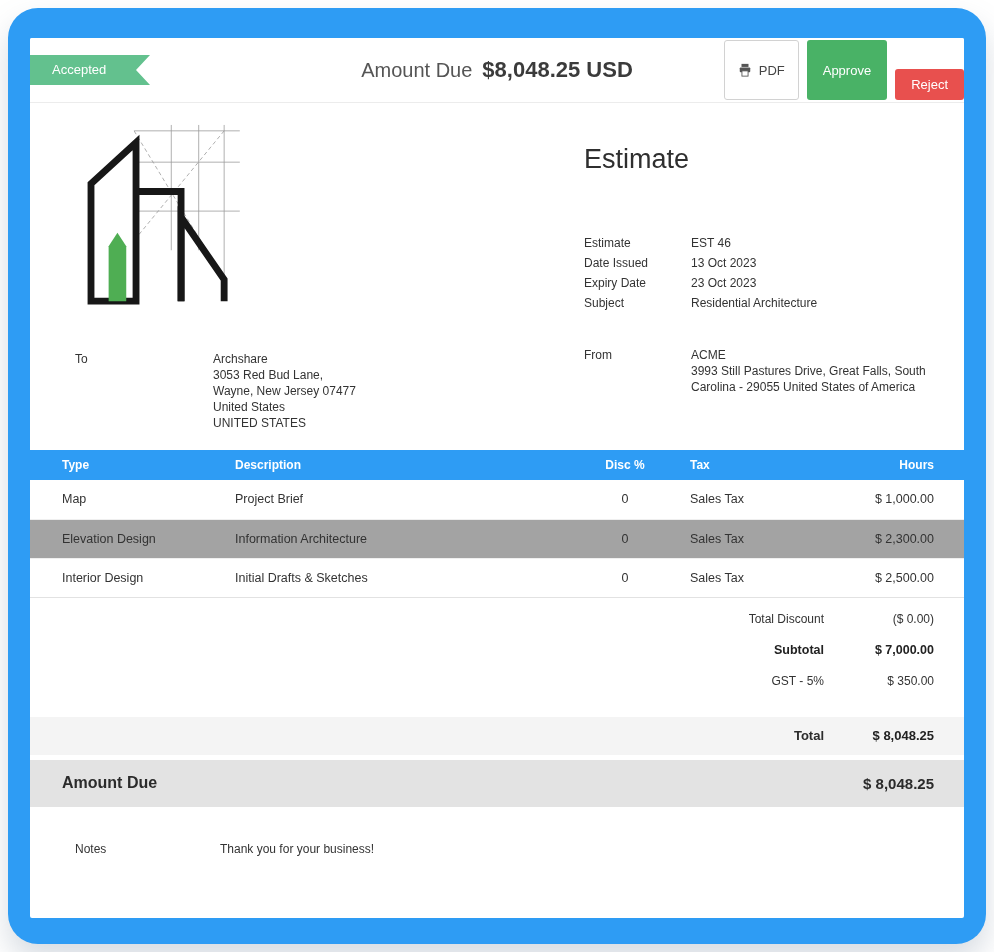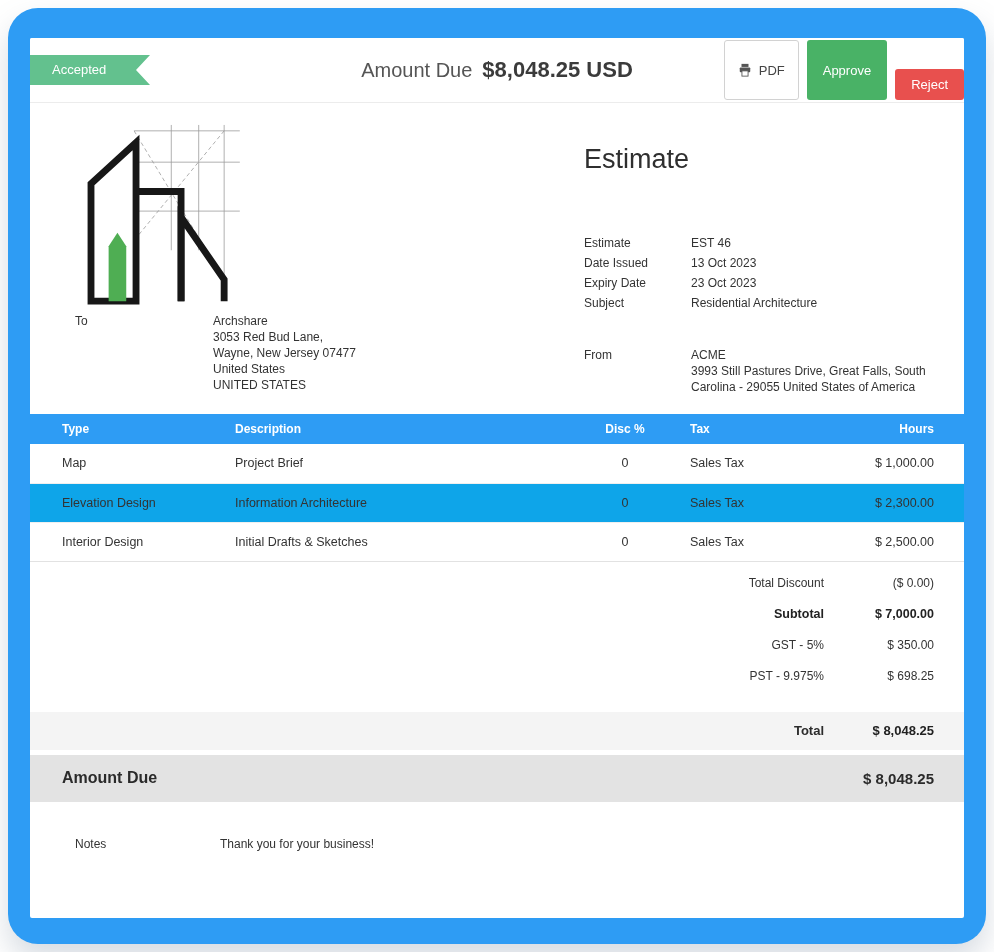--- a/index.html
+++ b/index.html
@@ -42,41 +42,41 @@
   }
   .btn-pdf { background: #fff; border: 1px solid #d2d2d2; color: #444; padding: 7px 13px; }
   .btn-approve { background: #49B266; color: #fff; }
   .btn-reject { background: #E8504E; color: #ffffff; margin-top: 29px; }
 
   
   .doc-grid { display: grid; grid-template-columns: 1fr 380px; padding: 20px 0 0 45px; }
   .logo { margin-top: 0; }
   .addr-row { display: flex; font-size: 12px; line-height: 16px; color: #333; }
   .addr-label { width: 138px; flex: 0 0 138px; }
-  .to-row { }
+  .to-row { margin-top: 38px; }
   .doc-title { font-size: 27px; font-weight: 400; color: #2f2f2f; line-height: 38px; margin-top: 17px; }
   .meta { margin-top: 55px; font-size: 12px; color: #333; }
   .meta-row { display: flex; line-height: 20px; }
   .meta-label { width: 107px; flex: 0 0 107px; }
   .from-row { display: flex; margin-top: 34px; font-size: 12px; line-height: 16px; }
   .from-label { width: 107px; flex: 0 0 107px; }
   .from-value { width: 235px; }
 
   
   .items { width: 100%; border-collapse: collapse; margin-top: 19px; table-layout: fixed; }
   .items thead th {
     background: #2E9CF4; color: #fff; font-size: 12px; font-weight: 600;
     height: 30px; text-align: left; padding: 0;
   }
   .items th.c-type, .items td.c-type { padding-left: 32px; }
   .items th.c-disc, .items td.c-disc { text-align: center; }
   .items th.c-tax,  .items td.c-tax  { padding-left: 20px; }
   .items th.c-hours,.items td.c-hours{ text-align: right; padding-right: 30px; }
   .items tbody td { font-size: 12.5px; color: #333; height: 39px; border-bottom: 1px solid #efefef; }
-  .items tbody tr:nth-child(2) { background: #0ea5e9; }
+  .items tbody tr:nth-child(2) { background: #a3a3a3; }
   .items tbody tr:last-child td { border-bottom: 1px solid #e2e2e2; }
 
   
   .totals { margin-top: 14px; }
   .tot-row { display: flex; justify-content: flex-end; align-items: flex-start; height: 31px; font-size: 12px; color: #333; }
   .tot-value { width: 140px; flex: 0 0 140px; padding-right: 30px; text-align: right; }
   .tot-row.bold { font-weight: 700; font-size: 12.5px; color: #222; }
 
   .total-band {
     margin-top: 12px; height: 38px; background: #f4f4f4;
@@ -237,24 +237,20 @@
           <div class="tot-value">($ 0.00)</div>
         </div>
         <div class="tot-row bold">
           <div class="tot-label">Subtotal</div>
           <div class="tot-value">$ 7,000.00</div>
         </div>
         <div class="tot-row">
           <div class="tot-label">GST - 5%</div>
           <div class="tot-value">$ 350.00</div>
         </div>
-        <div class="tot-row">
-          <div class="tot-label">PST - 9.975%</div>
-          <div class="tot-value">$ 698.25</div>
-        </div>
       </div>
 
       <div class="total-band">
         <div class="tb-label">Total</div>
         <div class="tb-value">$ 8,048.25</div>
       </div>
 
       <div class="amountdue-band">
         <div class="ab-label">Amount Due</div>
         <div class="ab-value">$ 8,048.25</div>

